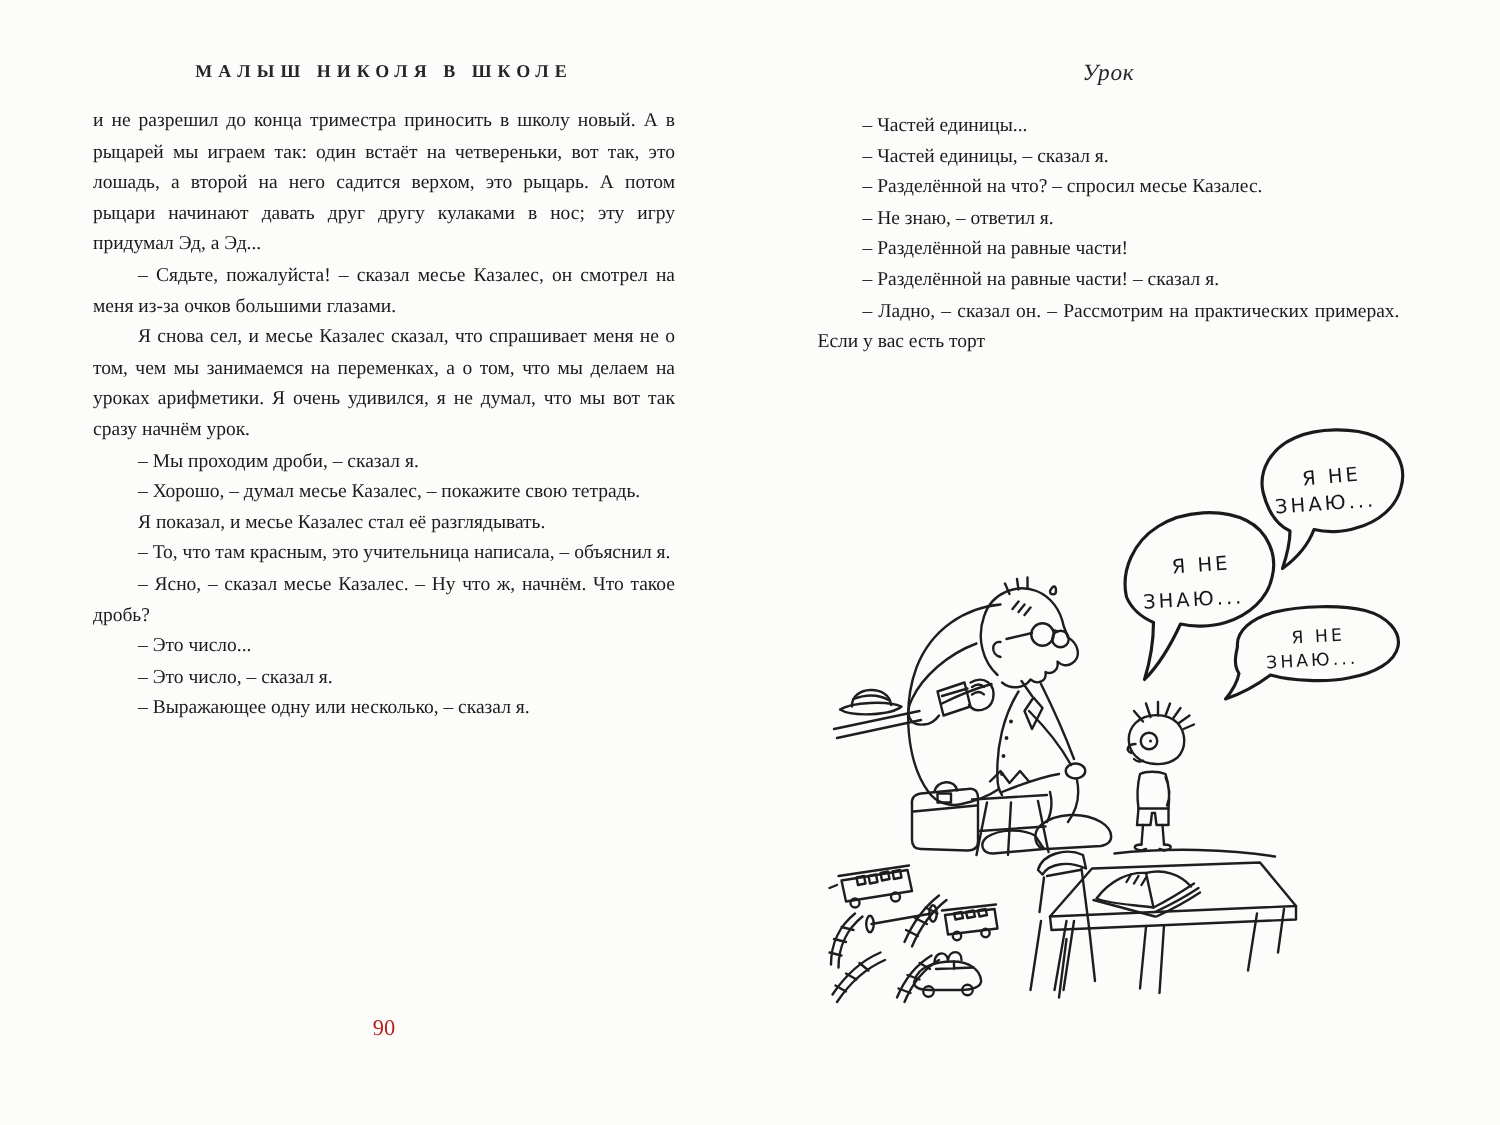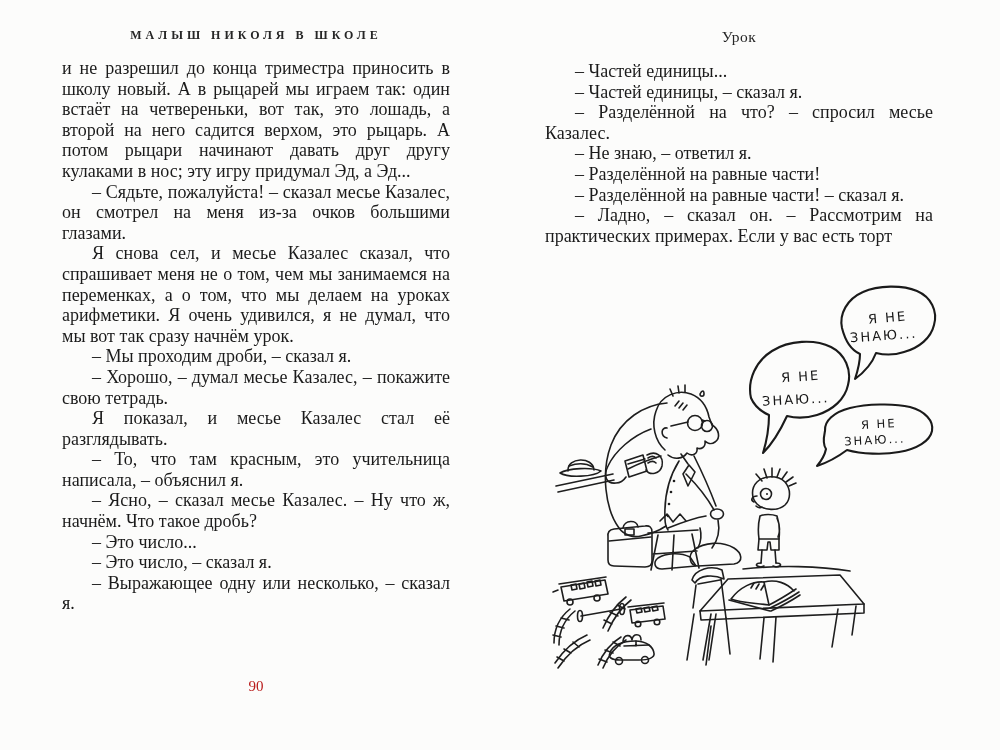--- a/index.html
+++ b/index.html
@@ -14,29 +14,31 @@
   .page{position:absolute;top:28px;width:388px;}
   .page-left{left:62px;}
   .page-right{left:545px;}
   .running-head{
     text-align:center;
     font-size:12px;
     letter-spacing:4px;
     font-weight:bold;
     color:#262626;
     white-space:nowrap;
+    margin-top:12px;
   }
   .running-head.italic{
+    font-style:italic;
     font-weight:normal;
     letter-spacing:0.5px;
     font-size:15.5px;
   }
   .page-body{
     margin-top:15px;
-    font-size:18px;
+    font-size:13px;
     line-height:20.6px;
     text-align:justify;
   }
   .page-body p{margin:0;text-indent:30px;}
   .page-body p.noindent{text-indent:0;}
   .page-number{
     position:absolute;
     left:62px;top:678px;width:388px;
     text-align:center;
     font-size:15px;

